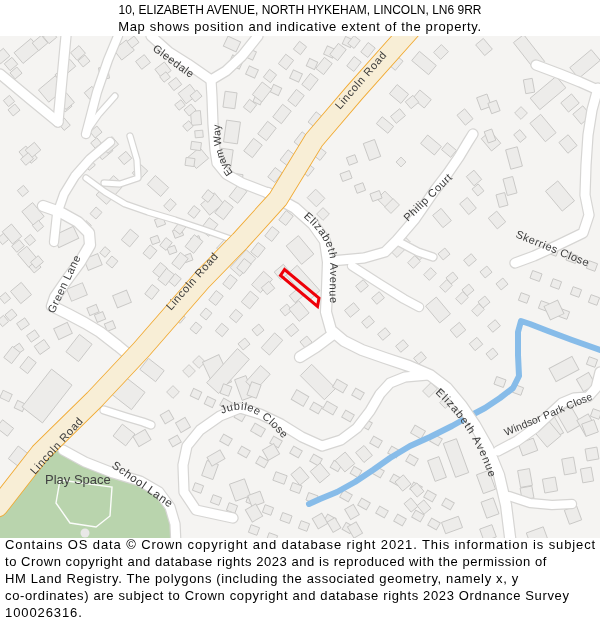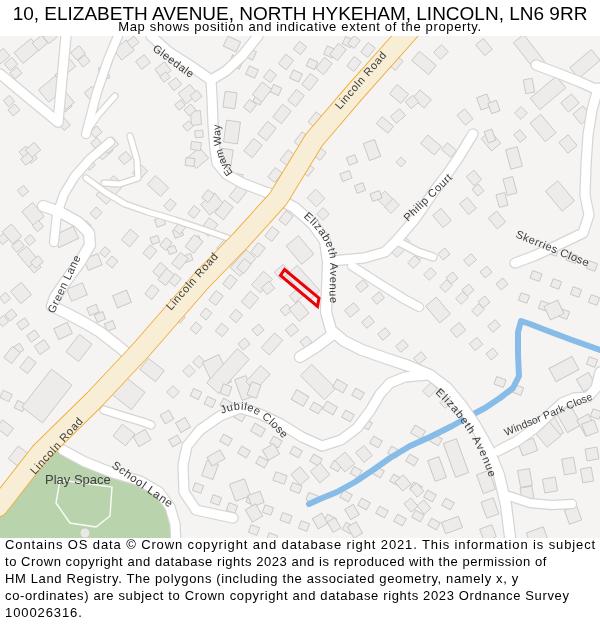--- a/index.html
+++ b/index.html
@@ -1,16 +1,16 @@
 <!DOCTYPE html>
 <html><head><meta charset="utf-8">
 <style>
   html,body{margin:0;padding:0;background:#ffffff;width:600px;height:625px;overflow:hidden;}
   body{font-family:"Liberation Sans", sans-serif;position:relative;}
-    .t1{position:absolute;top:3px;left:0;width:600px;text-align:center;font-size:19px;color:#000;}
+    .t1{position:absolute;top:3px;left:0;width:600px;text-align:center;font-size:12px;color:#000;}
   .t2{position:absolute;top:19px;left:0;width:600px;text-align:center;font-size:13px;letter-spacing:0.65px;color:#000;}
   .map{position:absolute;top:0;left:0;}
   .foot{position:absolute;top:536px;left:5px;width:640px;font-size:13px;line-height:17px;color:#000;}
   .foot span{display:block;}
 </style></head>
 <body>
 <div class="map"><svg width="600" height="625" viewBox="0 0 600 625">
       <defs>
         <path id="lp_lin1" d="M 340,110 L 397,44" fill="none"></path>
         <path id="lp_lin2" d="M 171,311 L 229,245" fill="none"></path>

